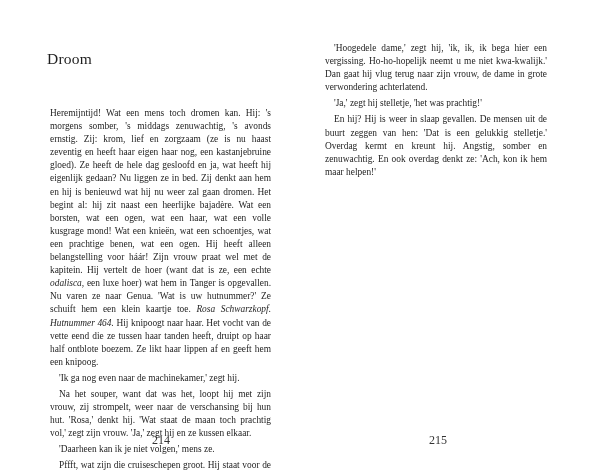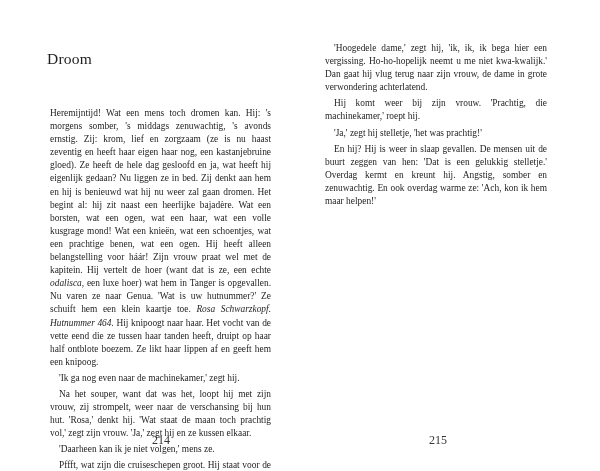--- a/index.html
+++ b/index.html
@@ -42,18 +42,17 @@
     <p>Na het souper, want dat was het, loopt hij met zijn vrouw, zij strompelt, weer naar de verschansing bij hun hut. 'Rosa,' denkt hij. 'Wat staat de maan toch prachtig vol,' zegt zijn vrouw. 'Ja,' zegt hij en ze kussen elkaar.</p>
     <p>'Daarheen kan ik je niet volgen,' mens ze.</p>
     <p>Pffft, wat zijn die cruiseschepen groot. Hij staat voor de hut van Rosa. Hij klopt, ze doet open. Allemachtig, wat een filmster! Hij gaat naar binnen en zegt: 'Goh, wat is het warm hier.' Hij opent een van de patrijspoorten. Wat een muskusgeur, wat een parfum, wat een wierook. Wat een kussentjes.</p>
   </div>
   <div class="page-number">214</div>
 </div>
 
 <div class="page page-right">
   <div class="text-block">
     <p>'Hoogedele dame,' zegt hij, 'ik, ik, ik bega hier een vergissing. Ho-ho-hopelijk neemt u me niet kwa-kwalijk.' Dan gaat hij vlug terug naar zijn vrouw, de dame in grote verwondering achterlatend.</p>
-    <p>Hij komt weer bij zijn vrouw. 'Prachtig, die machinekamer,' roept hij.</p>
     <p>'Ja,' zegt hij stelletje, 'het was prachtig!'</p>
-    <p>En hij? Hij is weer in slaap gevallen. De mensen uit de buurt zeggen van hen: 'Dat is een gelukkig stelletje.' Overdag kermt en kreunt hij. Angstig, somber en zenuwachtig. En ook overdag warme ze: 'Ach, kon ik hem maar helpen!'</p>
+    <p>En hij? Hij is weer in slaap gevallen. De mensen uit de buurt zeggen van hen: 'Dat is een gelukkig stelletje.' Overdag kermt en kreunt hij. Angstig, somber en zenuwachtig. En ook overdag denkt ze: 'Ach, kon ik hem maar helpen!'</p>
   </div>
   <div class="page-number">215</div>
 </div>
 
 </body></html>

